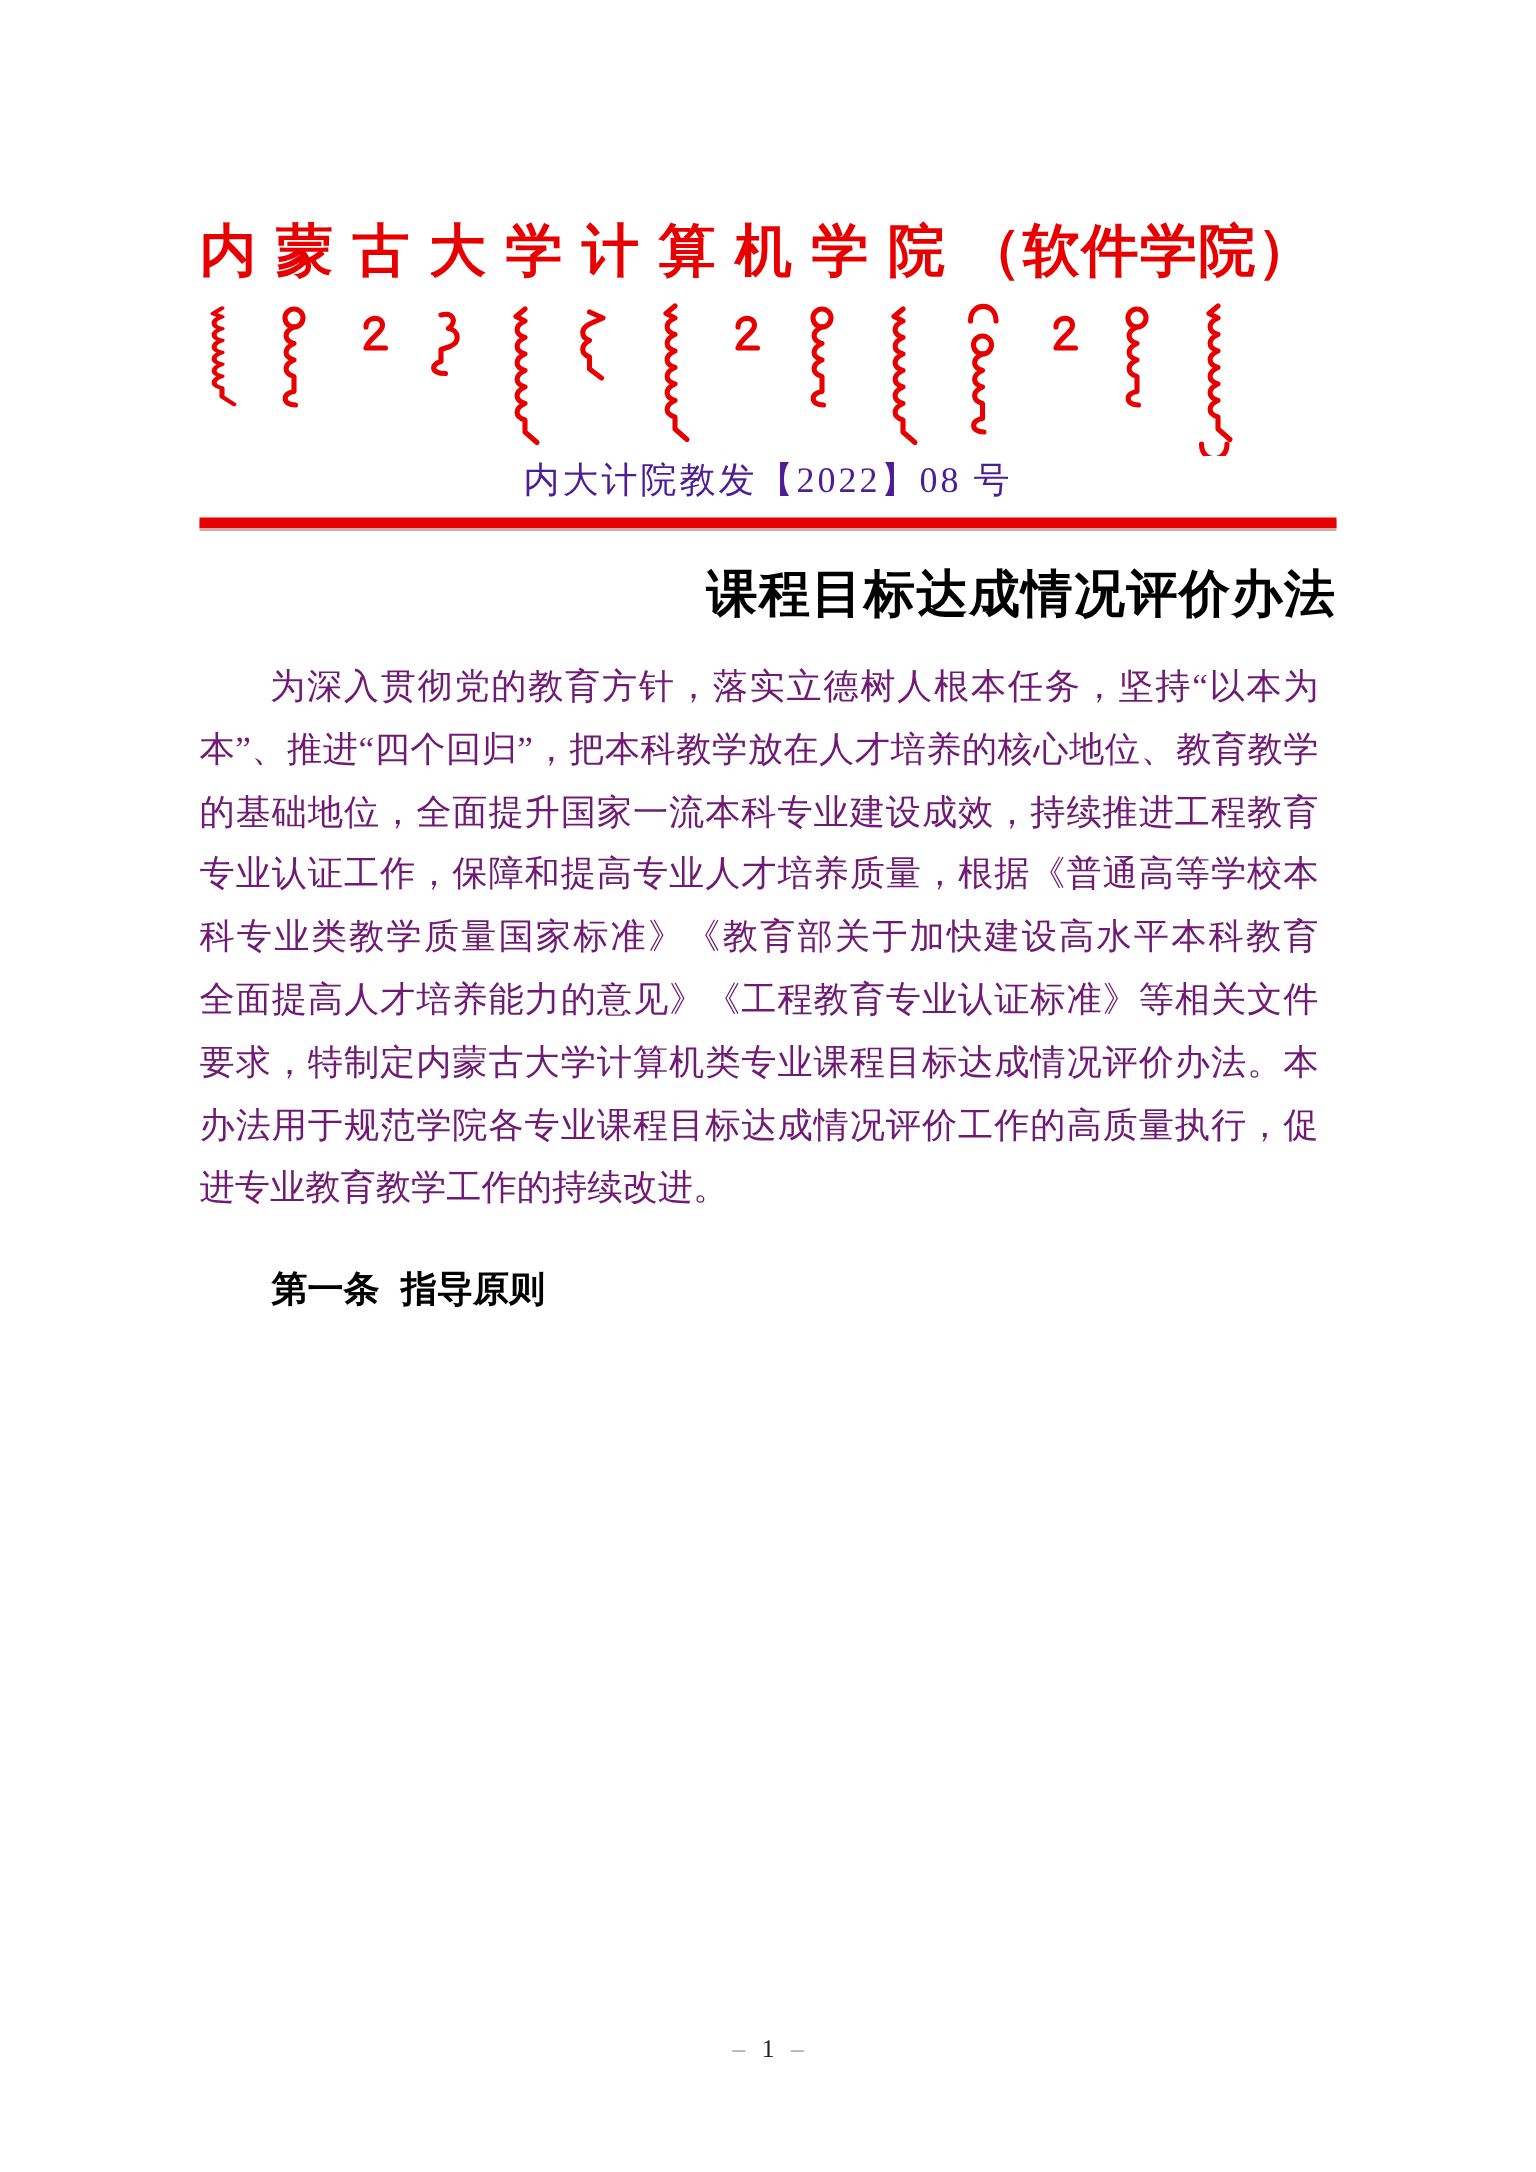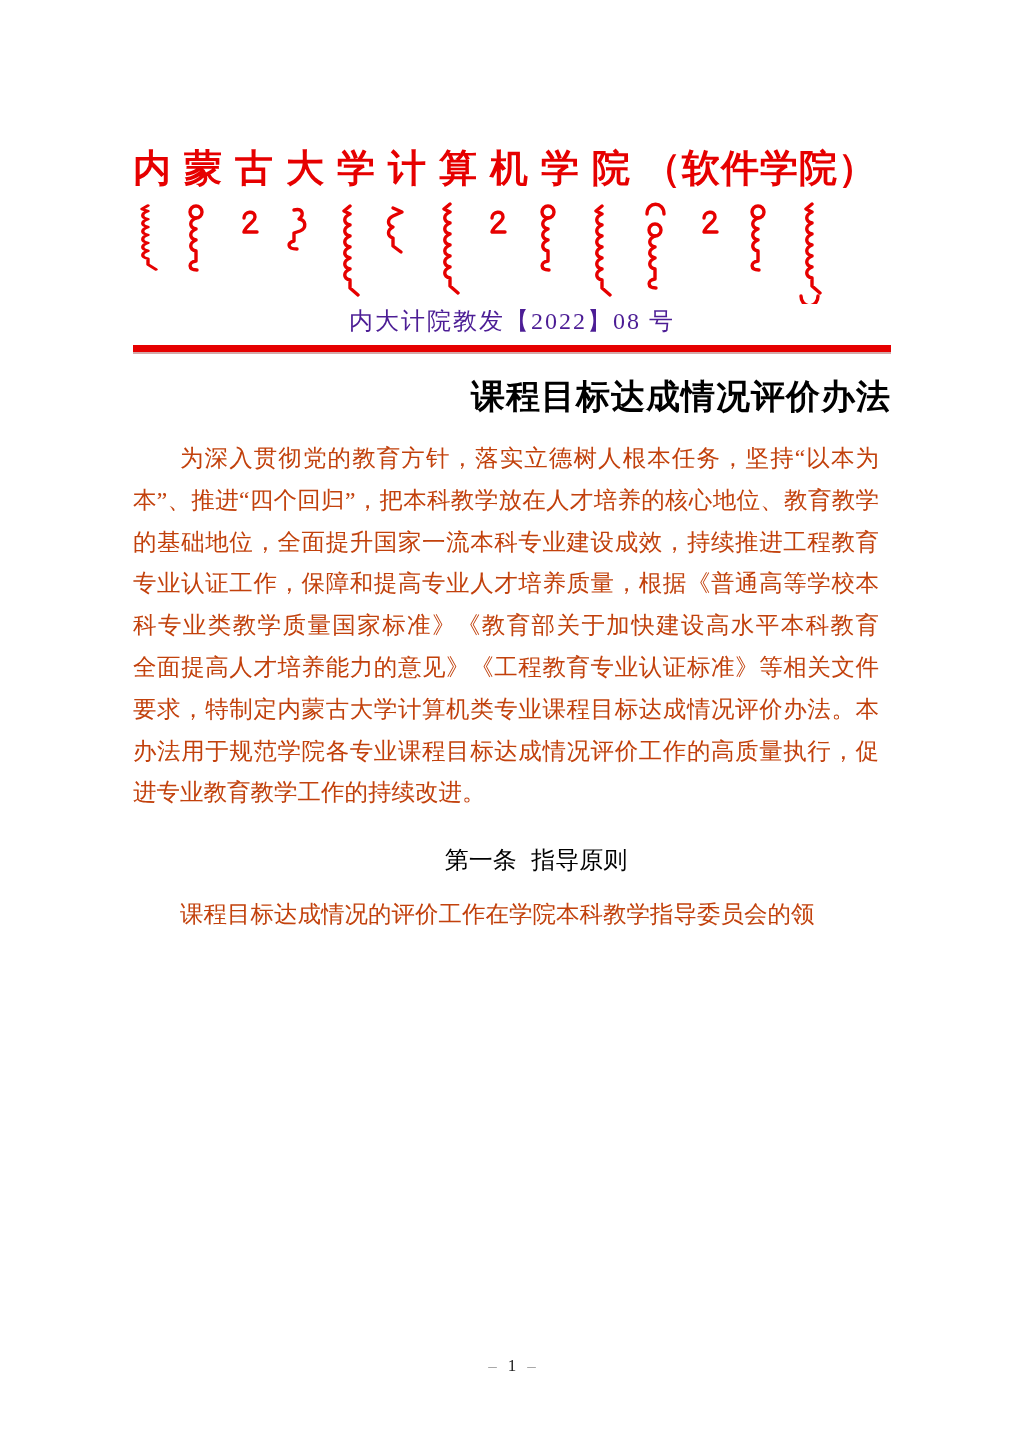--- a/index.html
+++ b/index.html
@@ -71,31 +71,30 @@
     letter-spacing: 1px;
     color: #000;
     font-family: "Liberation Sans", sans-serif;
   }
   .para {
     margin: 20px 12px 0 0;
     font-size: 23.5px;
     line-height: 41.8px;
     text-align: justify;
     text-indent: 2em;
-    color: #c2410c;
+    color: #701a75;
   }
   .sec-para { margin-top: 14px; }
   .sec-heading {
     margin: 26px 0 0 0;
     font-size: 24px;
     line-height: 40px;
-    font-weight: normal;
+    font-weight: bold;
     text-indent: 2em;
     color: #000;
-    text-align: center;
   }
   .sec-heading .sec-title { margin-left: 0.6em; }
 
   
   .page-footer {
     position: absolute;
     bottom: 72px;
     left: 0;
     width: 100%;
     text-align: center;
@@ -161,20 +160,19 @@
     <div class="red-rule"></div>
 
     <h1 class="doc-title">课程目标达成情况评价办法</h1>
 
     <p class="para">为深入贯彻党的教育方针，落实立德树人根本任务，坚持“以本为本”、推进“四个回归”，把本科教学放在人才培养的核心地位、教育教学的基础地位，全面提升国家一流本科专业建设成效，持续推进工程教育专业认证工作，保障和提高专业人才培养质量，根据《普通高等学校本科专业类教学质量国家标准》《教育部关于加快建设高水平本科教育　全面提高人才培养能力的意见》《工程教育专业认证标准》等相关文件要求，特制定内蒙古大学计算机类专业课程目标达成情况评价办法。本办法用于规范学院各专业课程目标达成情况评价工作的高质量执行，促进专业教育教学工作的持续改进。</p>
 
     <div class="sec-heading">
       <span class="sec-label">第一条</span><span class="sec-title">指导原则</span>
     </div>
 
-    <p class="para sec-para">课程目标达成情况的评价工作在学院本科教学指导委员会的领</p>
 
   </div>
 
   <div class="page-footer">
     <span class="dash">–</span><span>1</span><span class="dash">–</span>
   </div>
 </div>
 
 </body></html>

